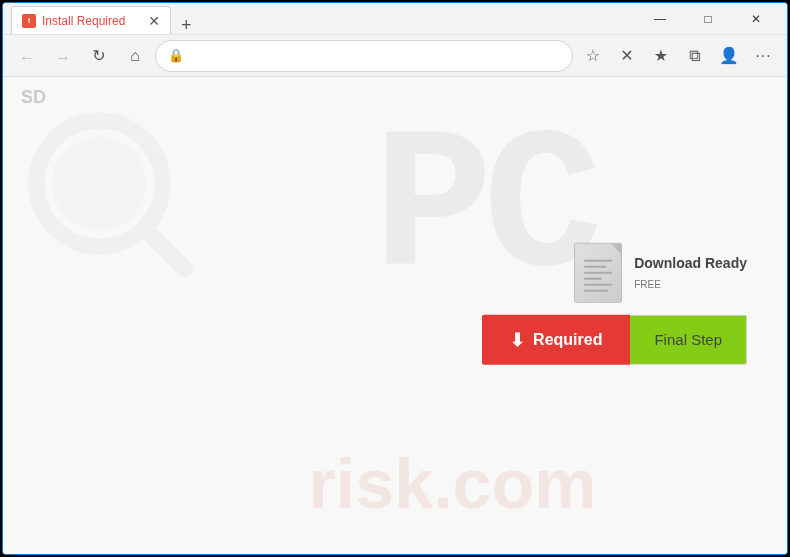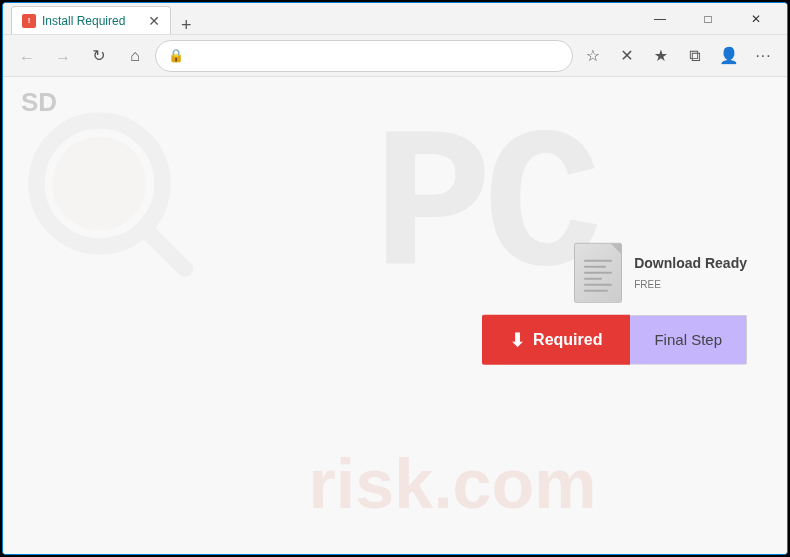--- a/index.html
+++ b/index.html
@@ -61,21 +61,21 @@
       border-radius: 2px;
       display: flex;
       align-items: center;
       justify-content: center;
       font-size: 8px;
       color: white;
       font-weight: bold;
     }
     .tab-title {
       font-size: 12px;
-      color: #0f766e;
+      color: #ef4444;
       white-space: nowrap;
       overflow: hidden;
       text-overflow: ellipsis;
       max-width: 110px;
     }
     .tab-close {
       font-size: 14px;
       color: #555;
       cursor: pointer;
       margin-left: auto;
@@ -218,21 +218,21 @@
       width: 180px;
       height: 180px;
       opacity: 0.15;
     }
 
     
     .sd-text {
       position: absolute;
       top: 10px;
       left: 18px;
-      font-size: 26px;
+      font-size: 18px;
       font-weight: 900;
       color: rgba(160,160,160,0.5);
       font-family: Arial Black, sans-serif;
       text-align: right;
     }
 
     
     .download-widget {
       position: absolute;
       right: 40px;
@@ -311,21 +311,21 @@
       padding: 14px 28px;
       font-size: 16px;
       font-weight: 600;
       cursor: pointer;
       display: flex;
       align-items: center;
       gap: 8px;
       border-radius: 2px 0 0 2px;
     }
     .btn-final {
-      background: #c4b5fd;
+      background: #84cc16;
       color: #444;
       border: 1px solid #d0d0d0;
       border-left: none;
       padding: 14px 24px;
       font-size: 15px;
       cursor: pointer;
       border-radius: 0 2px 2px 0;
     }
 
     .download-arrow {

